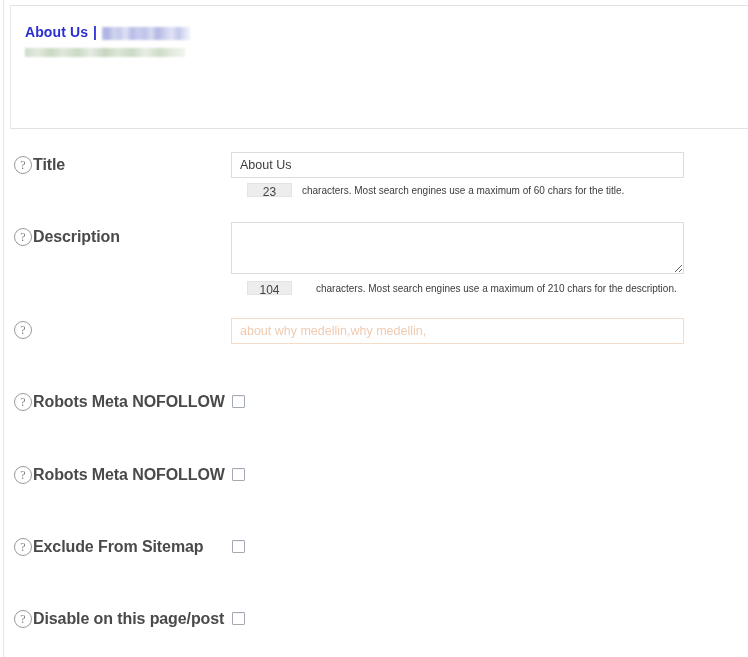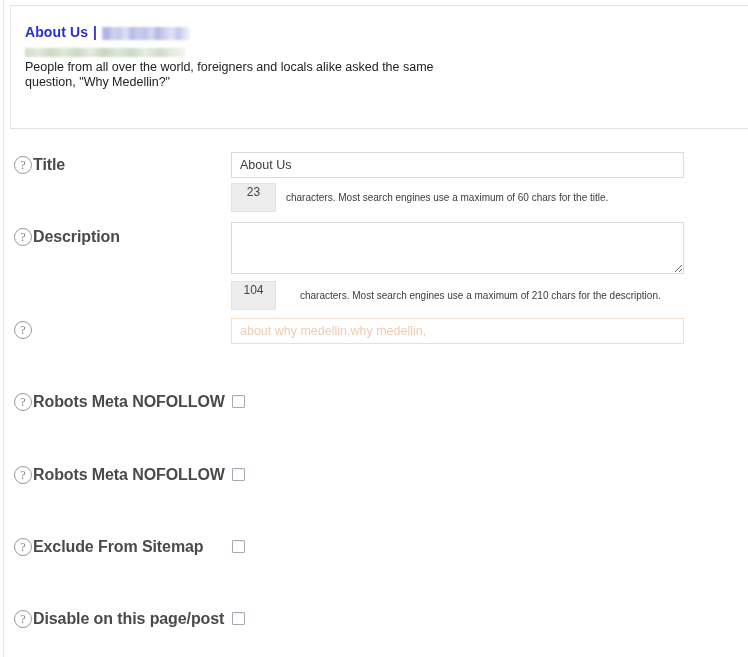--- a/index.html
+++ b/index.html
@@ -152,28 +152,29 @@
   }
 
   .counter-line {
     position: absolute;
     left: 231px;
     display: flex;
     align-items: center;
     gap: 10px;
   }
   .counter-box {
-    width: 45px; height: 29px;
+    width: 45px; height: 14px;
     background: #ededed;
     border: 1px solid #e3e3e3;
     font-size: 12px;
     color: #444444;
     text-align: center;
     line-height: 17px;
     font-family: "Liberation Sans", sans-serif;
+    margin-left: 16px;
   }
   .counter-text {
     font-size: 10px;
     color: #3c3c3c;
     white-space: nowrap;
   }
 
   .cbox {
     position: absolute;
     left: 232px;
@@ -194,21 +195,20 @@
 
   <div class="left-rule"></div>
 
   <div class="preview-wrap">
     <div class="preview-title">
       <span>About Us</span>
       <span class="sep">|</span>
       <span class="blur-blue"></span>
     </div>
     <span class="blur-green"></span>
-    <div class="preview-desc">People from all over the world, foreigners and locals alike asked the same question, "Why Medellin?"</div>
   </div>
 
   <div class="row" style="top:156px;">
     <div class="label-cell" style="top:0;">
       <span class="help-icon">?</span>
       <span class="field-label">Title</span>
     </div>
     <input class="text-input" style="top: -4px;" type="text" value="About Us">
     <div class="counter-line" style="top:27px;">
       <span class="counter-box">23</span>

